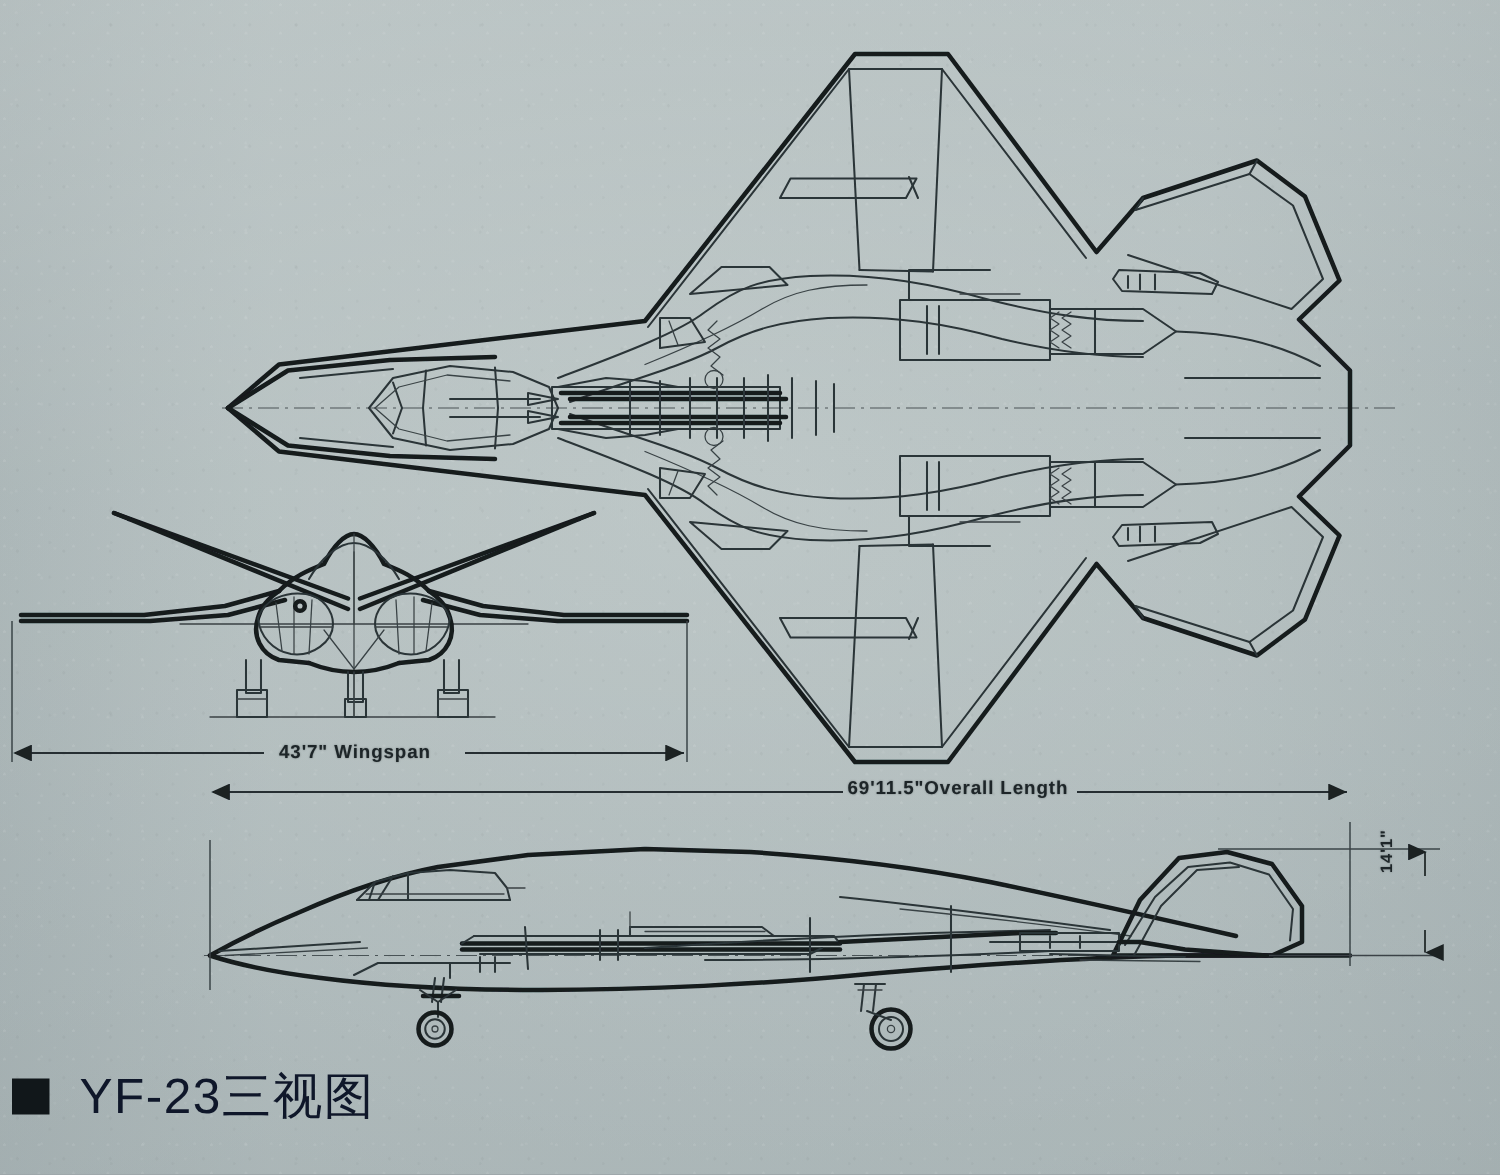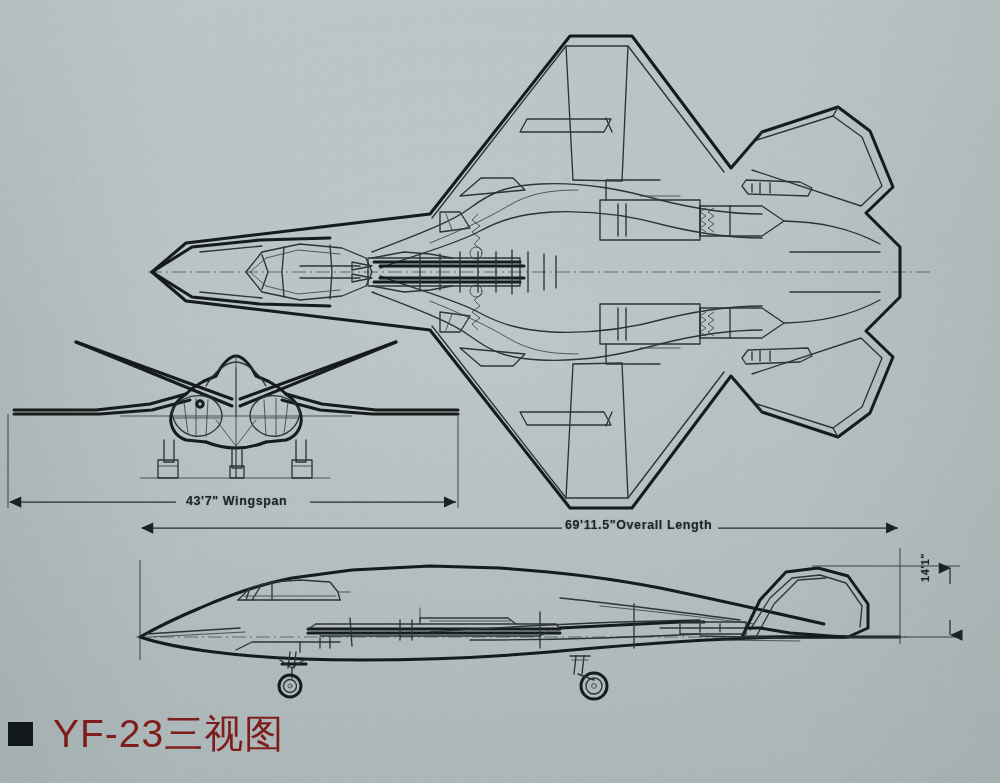--- a/index.html
+++ b/index.html
@@ -74,23 +74,23 @@
     left: 8px; top: 714px;
     display: flex;
     align-items: center;
     gap: 20px;
   }
   #caption-bullet {
     width: 25px; height: 24px;
     background: #11171a;
   }
   #caption-text {
-    color: #7f1d1d;
+    color: #0f172a;
     font-family: "Liberation Sans", sans-serif;
-    font-size: 39px;
+    font-size: 33px;
     line-height: 1;
     letter-spacing: 1px;
     white-space: nowrap;
   }
 </style>
 </head>
 <body>
 
 <div id="page">
 

